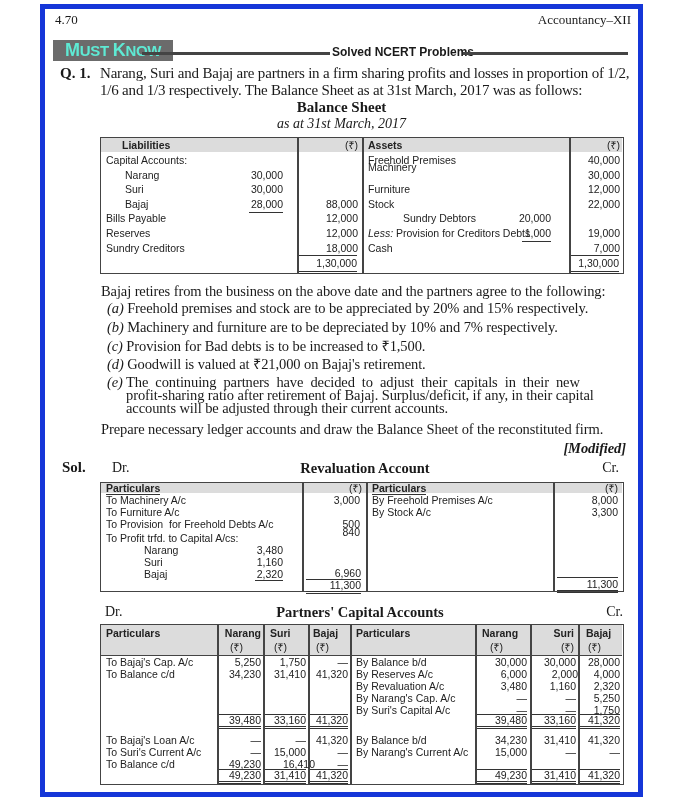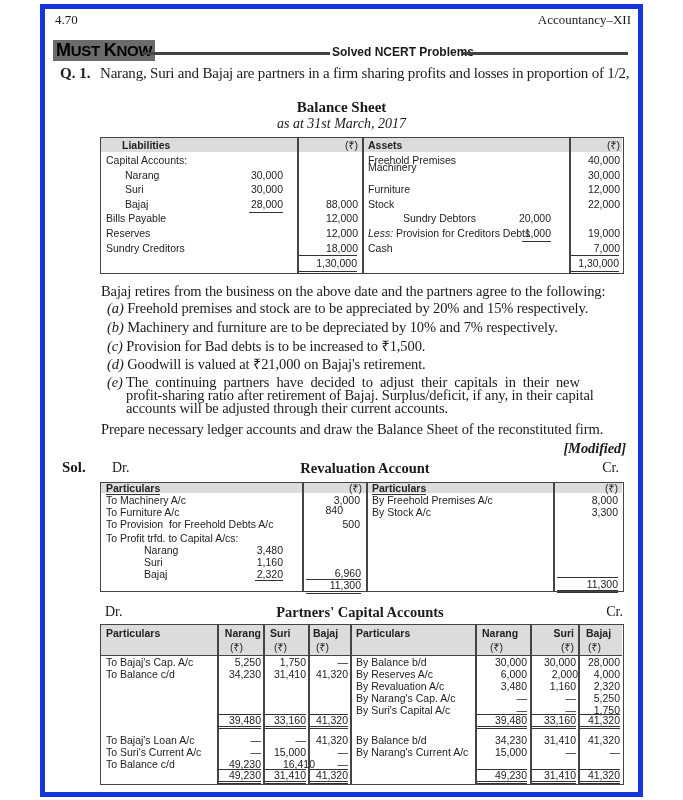--- a/index.html
+++ b/index.html
@@ -1,21 +1,21 @@
 <!DOCTYPE html>
 <html><head>
 <meta charset="utf-8">
 <style>
   html, body { margin:0; padding:0; background:#ffffff; }
   body { width:683px; height:800px; position:relative; overflow:hidden; font-family:"Liberation Serif", serif; color:#1a1a1a; }
   .frame { position:absolute; left:40px; top:4px; width:593px; height:783px; border:5px solid #1536d8; background:#fff; }
   .abs { position:absolute; }
   .pgnum { left:55px; top:12px; font-size:13px; }
   .book { right:52px; top:12px; font-size:13px; }
-  .mustknow { left:53px; top:40px; height:21px; background:#6b6b6b; color:#000000; font-family:"Liberation Sans", sans-serif; font-weight:bold; font-size:15px; padding:0 3px; line-height:21px; letter-spacing:-0.3px; }
+  .mustknow { left:53px; top:40px; height:21px; background:#6b6b6b; color:#5eead4; font-family:"Liberation Sans", sans-serif; font-weight:bold; font-size:15px; padding:0 12px; line-height:21px; letter-spacing:-0.3px; }
   .mustknow .big { font-size:18px; }
   .rule1 { left:142px; top:52px; width:188px; height:3px; background:#444; }
   .rule2 { left:463px; top:52px; width:165px; height:3px; background:#444; }
   .solved { left:332px; top:45px; font-family:"Liberation Sans", sans-serif; font-weight:bold; font-size:12px; }
   .qnum { left:60px; top:65px; font-weight:bold; font-size:15px; }
   .qtext { left:100px; top:65px; width:530px; font-size:15px; line-height:17px; letter-spacing:-0.2px; }
   .bstitle { left:0; width:683px; top:99px; text-align:center; font-weight:bold; font-size:15px; }
   .bssub { left:0; width:683px; top:116px; text-align:center; font-style:italic; font-size:14px; }
 
   .box { position:absolute; border:1.5px solid #444; box-sizing:border-box; }
@@ -37,20 +37,21 @@
 <div class="abs pgnum">4.70</div>
 <div class="abs book">Accountancy–XII</div>
 <div class="abs mustknow"><span class="big">M</span><span>UST</span> <span class="big">K</span><span>NOW</span></div>
 <div class="abs rule1"></div>
 <div class="abs solved">Solved NCERT Problems</div>
 <div class="abs rule2"></div>
 
 <div class="abs qnum">Q. 1.</div>
 <div class="abs qtext">
   <div>Narang, Suri and Bajaj are partners in a firm sharing profits and losses in proportion of 1/2,</div>
+  <div>1/6 and 1/3 respectively. The Balance Sheet as at 31st March, 2017 was as follows:</div>
 </div>
 
 <div class="abs bstitle">Balance Sheet</div>
 <div class="abs bssub">as at 31st  March, 2017</div>
 
 <div>
   <div class="hbar" style="left:101px;top:138px;width:521px;height:14px;"></div>
   <div class="box" style="left:100px;top:137px;width:524px;height:137px;"></div>
   <div class="vl" style="left:297px;top:137px;height:137px;"></div>
   <div class="vl" style="left:362px;top:137px;height:137px;"></div>
@@ -122,21 +123,21 @@
   <div class="vl" style="left:553px;top:482px;height:110px;"></div>
 
   <div class="cell u1" style="left:106px;top:482px;font-weight:bold;line-height:12px;">Particulars</div>
   <div class="cell r" style="left:305px;top:482px;width:57px;line-height:12px;">(₹)</div>
   <div class="cell u1" style="left:372px;top:482px;font-weight:bold;line-height:12px;">Particulars</div>
   <div class="cell r" style="left:556px;top:482px;width:62px;line-height:12px;">(₹)</div>
 
   <div class="cell" style="left:106px;top:494px;line-height:12px;">To Machinery A/c</div>
   <div class="cell r" style="left:305px;top:494px;width:55px;line-height:12px;">3,000</div>
   <div class="cell" style="left:106px;top:506px;line-height:12px;">To Furniture A/c</div>
-  <div class="cell r" style="left:305px;top:504px;width:38px;line-height:12px;">840</div>
+  <div class="cell r" style="left:305px;top:526px;width:55px;line-height:12px;">840</div>
   <div class="cell" style="left:106px;top:518px;line-height:12px;white-space:pre;">To Provision  for Freehold Debts A/c</div>
   <div class="cell r" style="left:305px;top:518px;width:55px;line-height:12px;">500</div>
   <div class="cell" style="left:106px;top:532px;line-height:12px;">To Profit trfd. to Capital A/cs:</div>
   <div class="cell" style="left:144px;top:544px;line-height:12px;">Narang</div>
   <div class="cell r" style="left:245px;top:544px;width:38px;line-height:12px;">3,480</div>
   <div class="cell" style="left:144px;top:556px;line-height:12px;">Suri</div>
   <div class="cell r" style="left:245px;top:556px;width:38px;line-height:12px;">1,160</div>
   <div class="cell" style="left:144px;top:568px;line-height:12px;">Bajaj</div>
   <div class="cell r u1" style="left:255px;top:568px;width:28px;line-height:12px;">2,320</div>
   <div class="cell r u1" style="left:306px;top:567px;width:55px;line-height:12px;">6,960</div>

